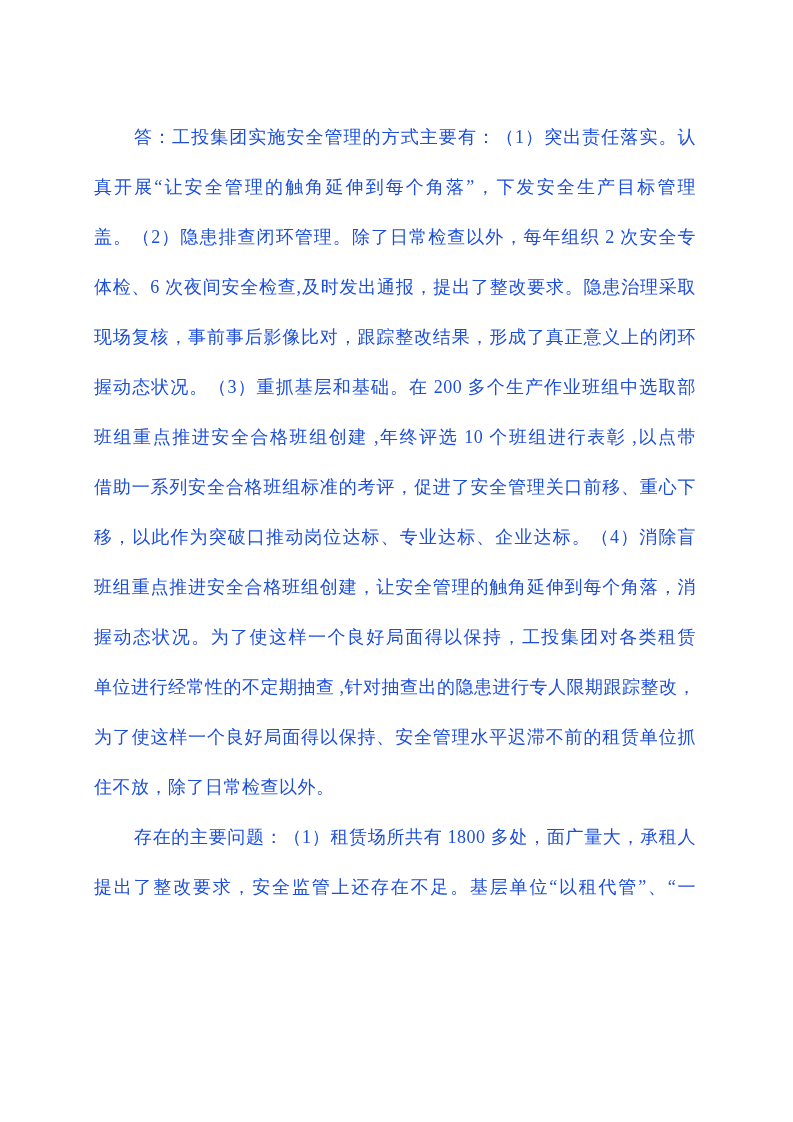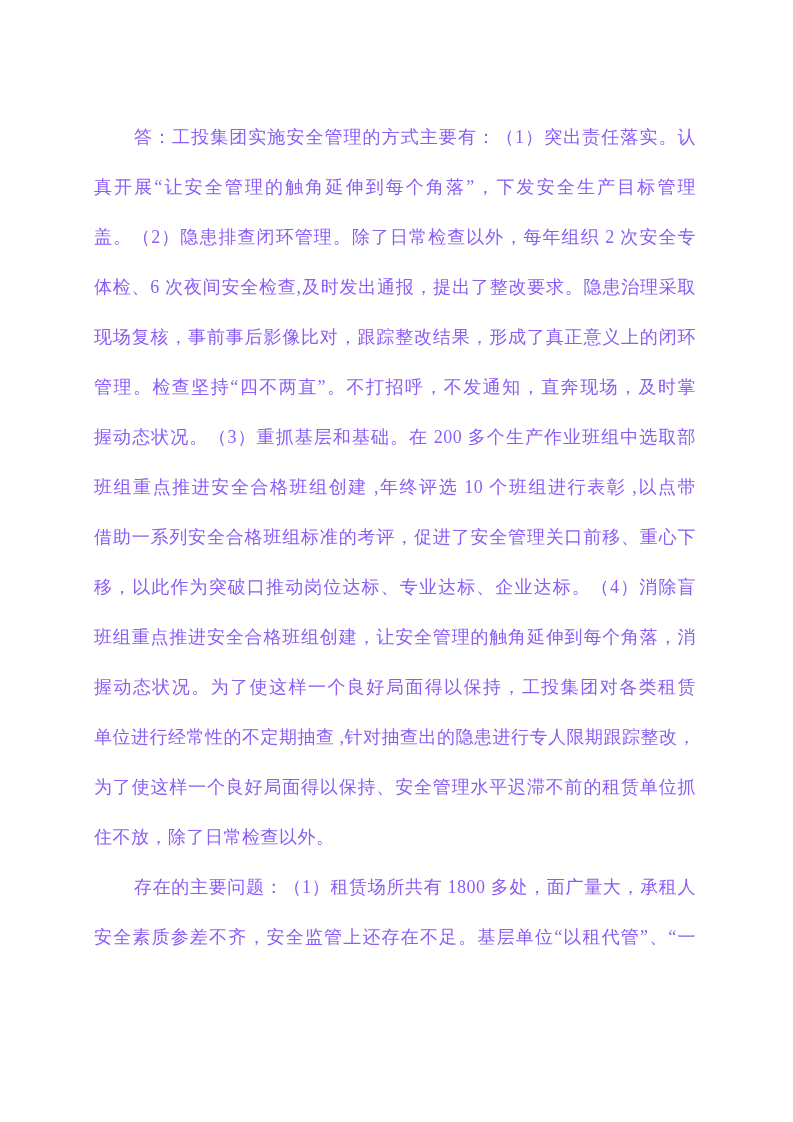--- a/index.html
+++ b/index.html
@@ -7,21 +7,21 @@
     padding: 0;
     background: #ffffff;
   }
   .page {
     position: relative;
     width: 793px;
     height: 1122px;
     background: #ffffff;
     overflow: hidden;
     font-family: "Liberation Serif", "DejaVu Serif", serif;
-    color: #8b5cf6;
+    color: #1d4ed8;
   }
   .content {
     position: absolute;
     left: 94px;
     top: 112px;
     width: 602px;
   }
   .paragraph {
     margin: 0;
     padding: 0;
@@ -46,29 +46,28 @@
 <body>
 
 <div class="page">
   <div class="content">
       <div class="paragraph">
         <div class="line first">答：工投集团实施安全管理的方式主要有：（1）突出责任落实。认</div>
         <div class="line">真开展“让安全管理的触角延伸到每个角落”，下发安全生产目标管理</div>
         <div class="line">盖。（2）隐患排查闭环管理。除了日常检查以外，每年组织 2 次安全专家</div>
         <div class="line">体检、6 次夜间安全检查,及时发出通报，提出了整改要求。隐患治理采取</div>
         <div class="line">现场复核，事前事后影像比对，跟踪整改结果，形成了真正意义上的闭环</div>
-        <div class="line">管理。检查坚持“四不两直”。不打招呼，不发通知，直奔现场，及时掌</div>
         <div class="line">握动态状况。（3）重抓基层和基础。在 200 多个生产作业班组中选取部分</div>
         <div class="line">班组重点推进安全合格班组创建 ,年终评选 10 个班组进行表彰 ,以点带面，</div>
         <div class="line">借助一系列安全合格班组标准的考评，促进了安全管理关口前移、重心下</div>
         <div class="line">移，以此作为突破口推动岗位达标、专业达标、企业达标。（4）消除盲区。</div>
         <div class="line">班组重点推进安全合格班组创建，让安全管理的触角延伸到每个角落，消</div>
         <div class="line">握动态状况。为了使这样一个良好局面得以保持，工投集团对各类租赁</div>
         <div class="line">单位进行经常性的不定期抽查 ,针对抽查出的隐患进行专人限期跟踪整改，</div>
         <div class="line">为了使这样一个良好局面得以保持、安全管理水平迟滞不前的租赁单位抓</div>
         <div class="line flush">住不放，除了日常检查以外。</div>
       </div>
       <div class="paragraph">
         <div class="line first">存在的主要问题：（1）租赁场所共有 1800 多处，面广量大，承租人</div>
-        <div class="line">安全素质参差不齐，安全监管上还存在不足。基层单位“以租代管”、“一</div>
+        <div class="line">提出了整改要求，安全监管上还存在不足。基层单位“以租代管”、“一</div>
       </div>
     </div>
 </div>
 
 </body></html>

